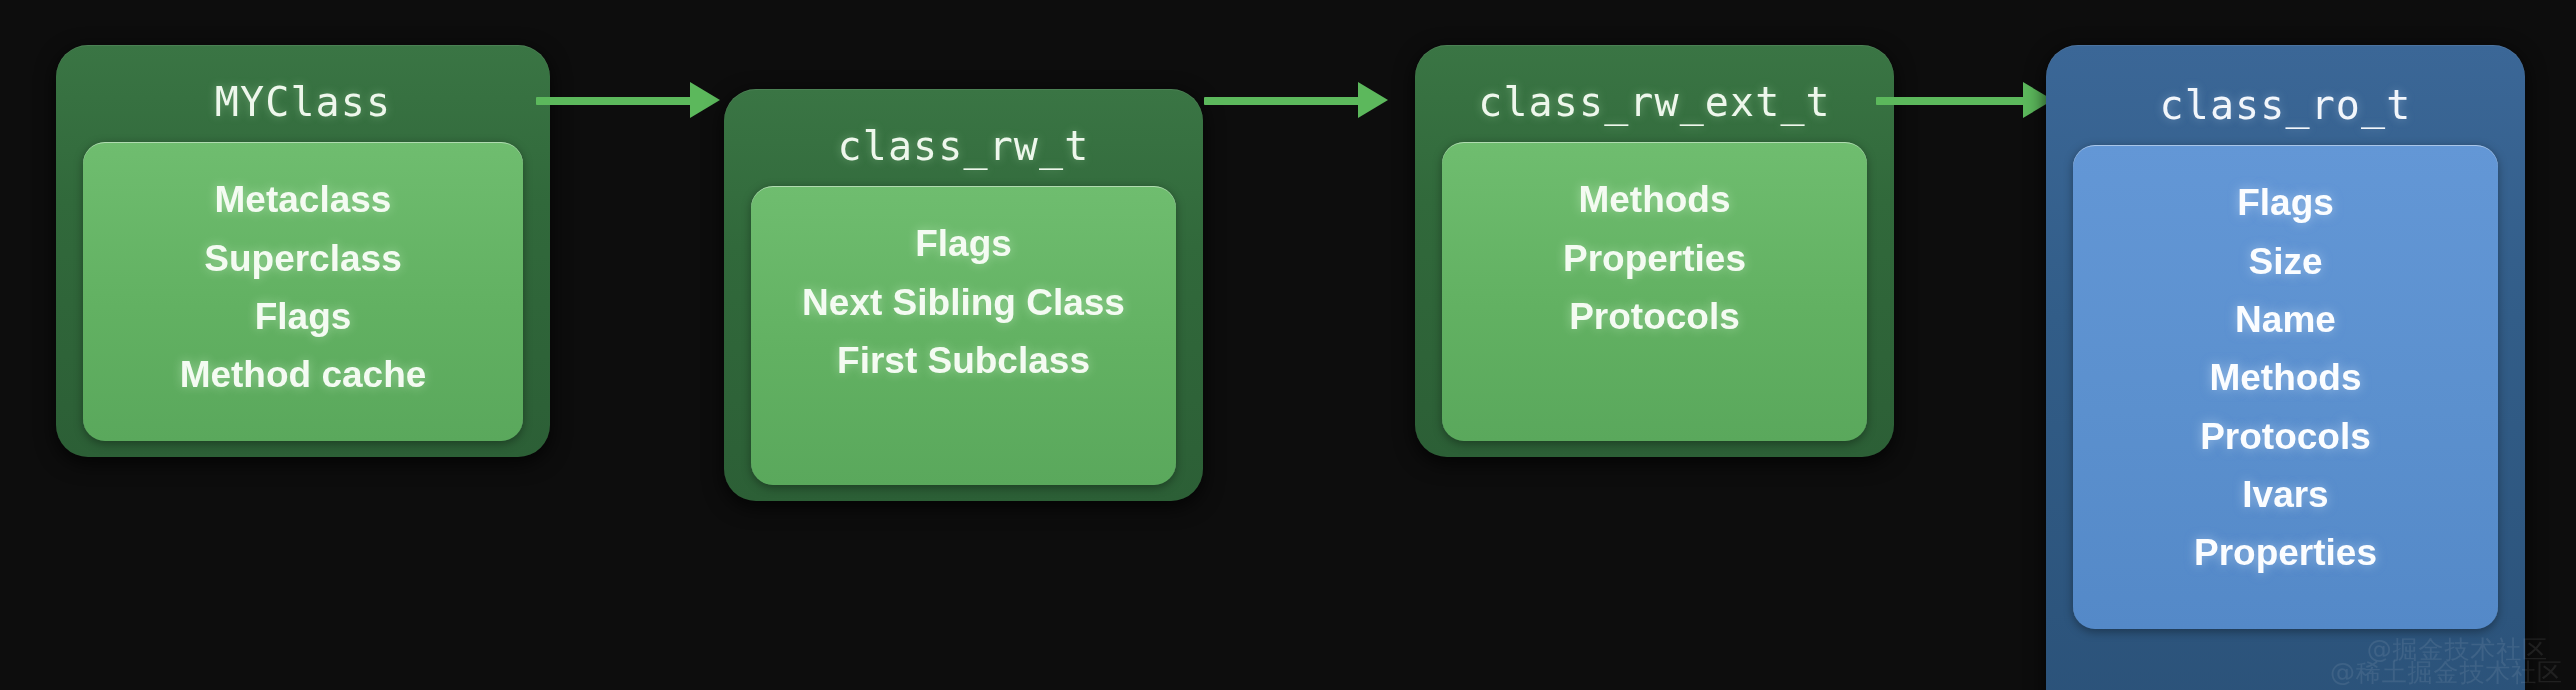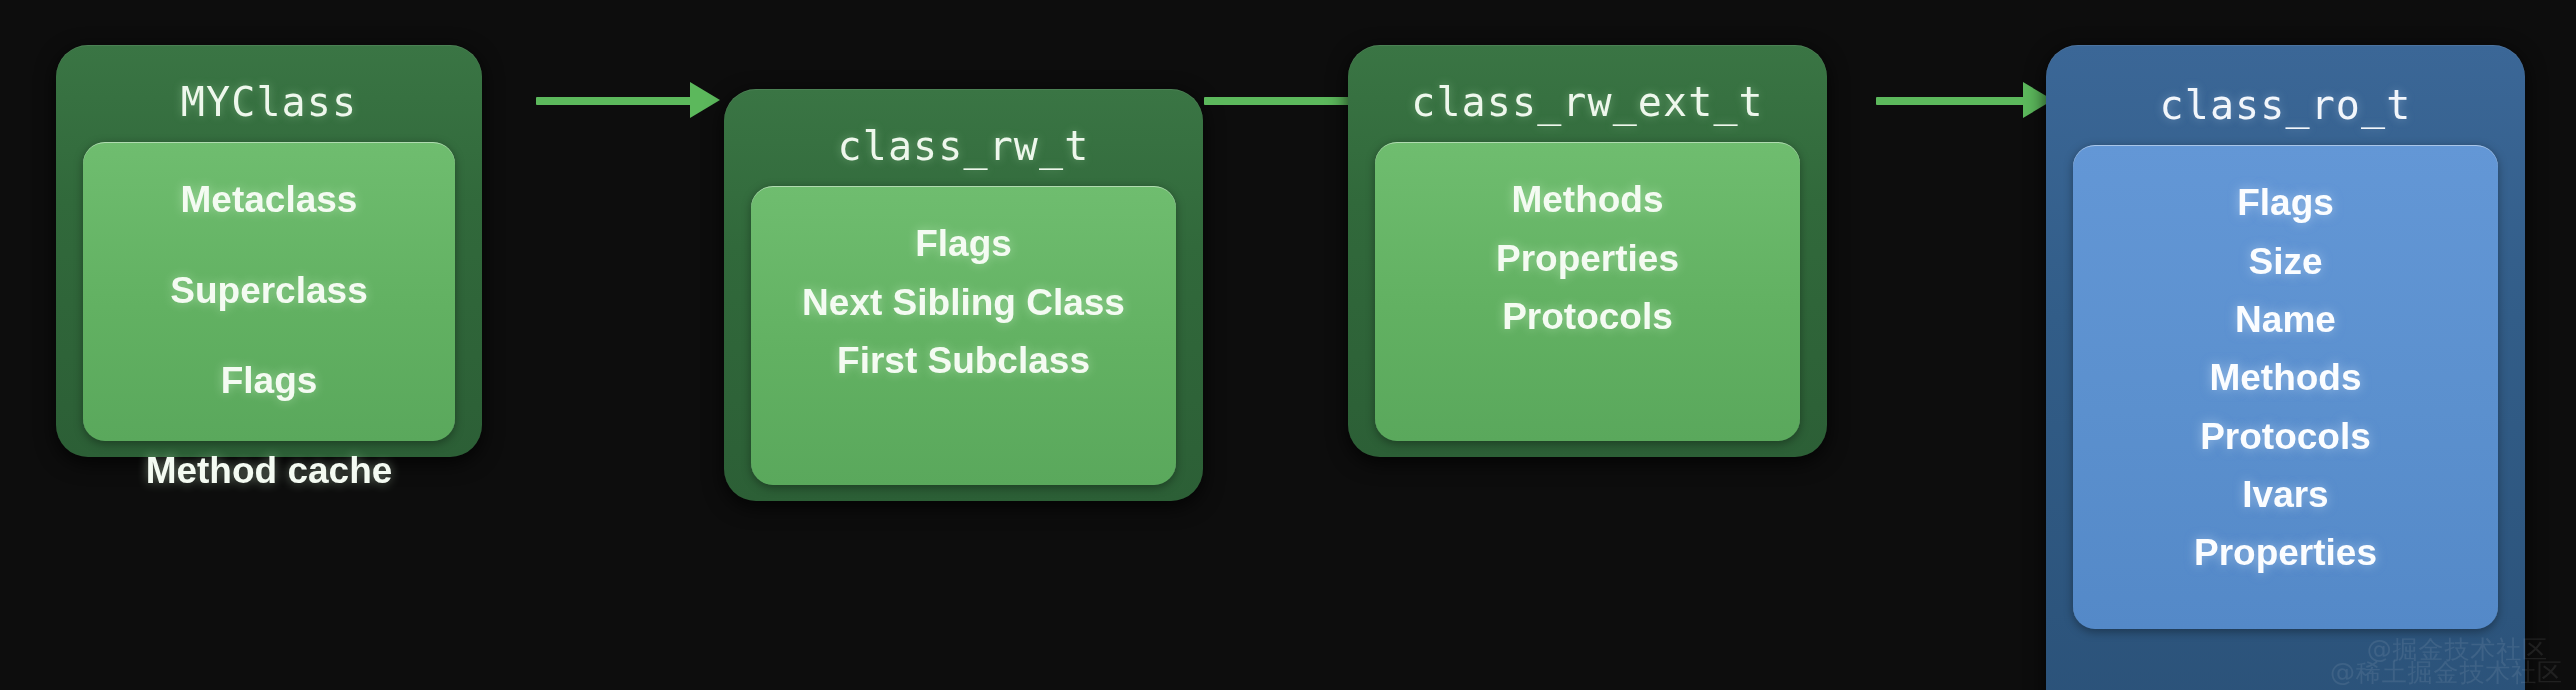--- a/index.html
+++ b/index.html
@@ -126,23 +126,23 @@
     letter-spacing: 0.9px;
     white-space: nowrap;
   }
   .wm-line.top { margin-right: 15px; }
 </style>
 </head>
 <body>
 
 <div id="stage">
 
-  <div class="panel green" style="left:56px; top:45px; width:426px; height:412px; padding:37px 0 0 0;">
+  <div class="panel green" style="left:56px; top:45px; width:494px; height:412px; padding:37px 0 0 0;">
     <div class="panel-title">MYClass</div>
-    <div class="inner green" style="height:299px; margin-top:20.4px; padding-top:39px;gap:32px;">
+    <div class="inner green" style="height:299px; margin-top:20.4px; padding-top:39px;">
       <div class="field">Metaclass</div>
       <div class="field" style="margin-top:21.3px;">Superclass</div>
       <div class="field" style="margin-top:21.3px;">Flags</div>
       <div class="field" style="margin-top:21.3px;">Method cache</div>
     </div>
   </div>
 
   <div class="arrow" style="left:536px; top:82px; width:184px;">
     <div class="shaft" style="width:158px;"></div>
     <div class="head" style="left:154px;"></div>
@@ -155,21 +155,21 @@
       <div class="field" style="margin-top:21.3px;">Next Sibling Class</div>
       <div class="field" style="margin-top:21.3px;">First Subclass</div>
     </div>
   </div>
 
   <div class="arrow" style="left:1204px; top:82px; width:184px;">
     <div class="shaft" style="width:158px;"></div>
     <div class="head" style="left:154px;"></div>
   </div>
 
-  <div class="panel green" style="left:1348px; top:45px; width:479px; height:412px; padding:37px 0 0 0;">
+  <div class="panel green" style="left:1415px; top:45px; width:479px; height:412px; padding:37px 0 0 0;">
     <div class="panel-title">class_rw_ext_t</div>
     <div class="inner green" style="height:299px; margin-top:20.4px; padding-top:39px;">
       <div class="field">Methods</div>
       <div class="field" style="margin-top:21.3px;">Properties</div>
       <div class="field" style="margin-top:21.3px;">Protocols</div>
     </div>
   </div>
 
   <div class="arrow" style="left:1876px; top:82px; width:176px;">
     <div class="shaft" style="width:150px;"></div>

